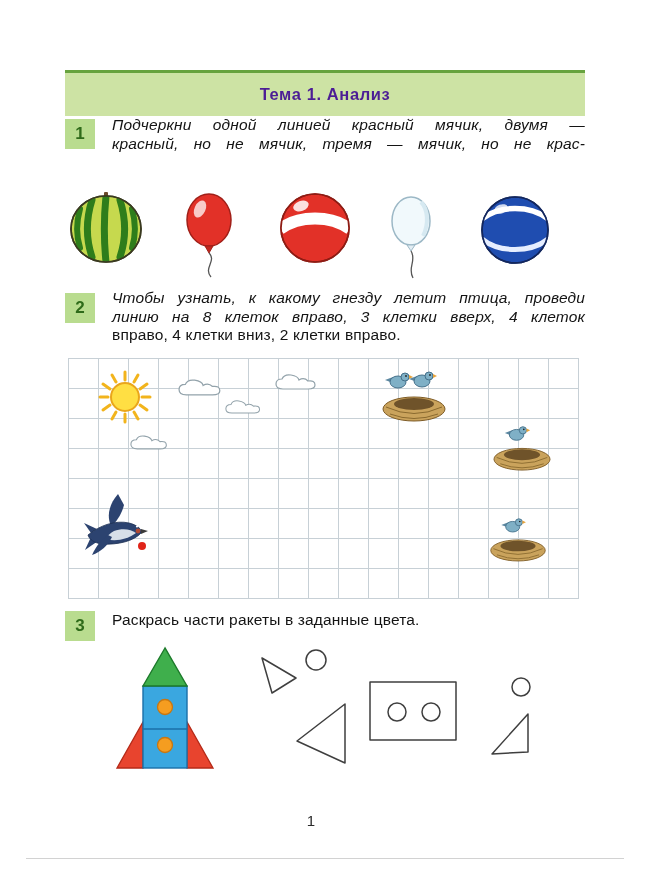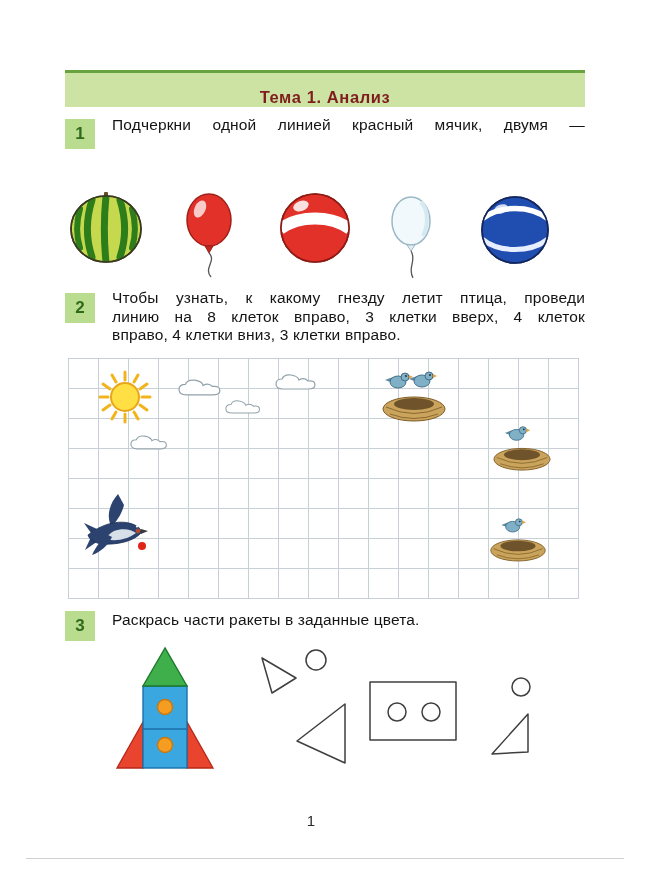--- a/index.html
+++ b/index.html
@@ -3,33 +3,33 @@
 <meta charset="utf-8">
 <style>
   * { margin:0; padding:0; box-sizing:border-box; }
   html,body { background:#ffffff; }
   .page {
     position:relative; width:650px; height:871px; background:#fff;
     font-family:"Liberation Sans", sans-serif; color:#1c1c1c; overflow:hidden;
   }
   .abs { position:absolute; }
   .header {
-    left:65px; top:70px; width:520px; height:37px;
+    left:65px; top:70px; width:520px; height:46px;
     background:#cde3a4; border-top:3px solid #67a33e;
-    display:flex; align-items:flex-end; justify-content:center;
-    font-weight:bold; font-size:16.5px; letter-spacing:.6px; color:#7f1d1d;
+    display:flex; align-items:center; justify-content:center;
+    font-weight:bold; font-size:16.5px; letter-spacing:.6px; color:#4c1d95;
   }
   .badge {
     width:30px; height:30px; background:#b9dc8f; color:#2f6b1a;
     font-weight:bold; font-size:17px;
     display:flex; align-items:center; justify-content:center;
   }
   .tasktext { width:473px; font-size:15.5px; line-height:18.6px; letter-spacing:.15px; color:#141414; }
   .tasktext .line { text-align:justify; white-space:normal; }
-  .tasktext .line.j { text-align-last:justify; }
+  .tasktext .line.j { text-align-last:justify;font-style:italic; }
   .grid {
     left:68px; top:358px; width:511px; height:241px;
     background-image:
       repeating-linear-gradient(to right,  #c7d0d6 0 1px, transparent 1px 30px),
       repeating-linear-gradient(to bottom, #c7d0d6 0 1px, transparent 1px 30px);
   }
   .dot { width:8px; height:8px; border-radius:50%; background:#e02419; }
   .pagenum { left:0; top:812px; width:622px; text-align:center; font-size:15px; color:#2a2a2a; }
   .bottomline { left:26px; top:858px; width:598px; height:1px; background:#d2d2d2; }
 </style>
@@ -56,20 +56,21 @@
     </defs>
   </svg>
 
   <div class="abs header">
     <span>Тема 1. Анализ</span>
   </div>
 
   <div class="abs badge" style="left:65px; top:119px;">1</div>
   <div class="abs tasktext" style="left:112px; top:116px;">
     <div class="line j">Подчеркни одной линией красный мячик, двумя —</div>
+    <div class="line j">красный, но не мячик, тремя — мячик, но не крас-</div>
   </div>
 
   <svg class="abs" style="left:67px; top:190px;" width="78" height="74" viewBox="0 0 78 74">
     <clipPath id="wmclip">
         <ellipse cx="39" cy="39" rx="35" ry="33"></ellipse>
       </clipPath>
     <rect x="37" y="2" width="4" height="6" rx="1" fill="#6b4a2a"></rect>
     <ellipse cx="39" cy="39" rx="35" ry="33" fill="#c6d94e" stroke="#3a3a20" stroke-width="1.6"></ellipse>
     <g clip-path="url(#wmclip)" stroke="#2e7d1b" fill="none" stroke-linecap="round">
       <path d="M39,6 C37,26 37,52 39,72" stroke-width="7"></path>
@@ -117,21 +118,21 @@
       <path d="M4,45 C21,59 53,59 70,45" fill="none" stroke="#e6eeff" stroke-width="5"></path>
       <ellipse cx="23" cy="15" rx="7" ry="4.5" fill="#ffffff" opacity="0.8" transform="rotate(-20 23 15)"></ellipse>
     </g>
     <circle cx="37" cy="36" r="33" fill="none" stroke="#13275e" stroke-width="1.6"></circle>
   </svg>
 
   <div class="abs badge" style="left:65px; top:293px;">2</div>
   <div class="abs tasktext" style="left:112px; top:289px;">
     <div class="line j">Чтобы узнать, к какому гнезду летит птица, проведи</div>
     <div class="line j">линию на 8 клеток вправо, 3 клетки вверх, 4 клеток</div>
-    <div class="line">вправо, 4 клетки вниз, 3 клетки вправо.</div>
+    <div class="line">вправо, 4 клетки вниз, 2 клетки вправо.</div>
   </div>
 
   <div class="abs grid">
 
     <svg class="abs" style="left:28px; top:12px;" width="58" height="56" viewBox="0 0 58 56">
       <g stroke="#f2b41c" stroke-width="3" stroke-linecap="round">
         <line x1="46" y1="27" x2="54" y2="27"></line>
           <line x1="44" y1="35" x2="51" y2="40"></line>
         <line x1="38" y1="42" x2="42" y2="49"></line>
           <line x1="29" y1="44" x2="29" y2="52"></line>

